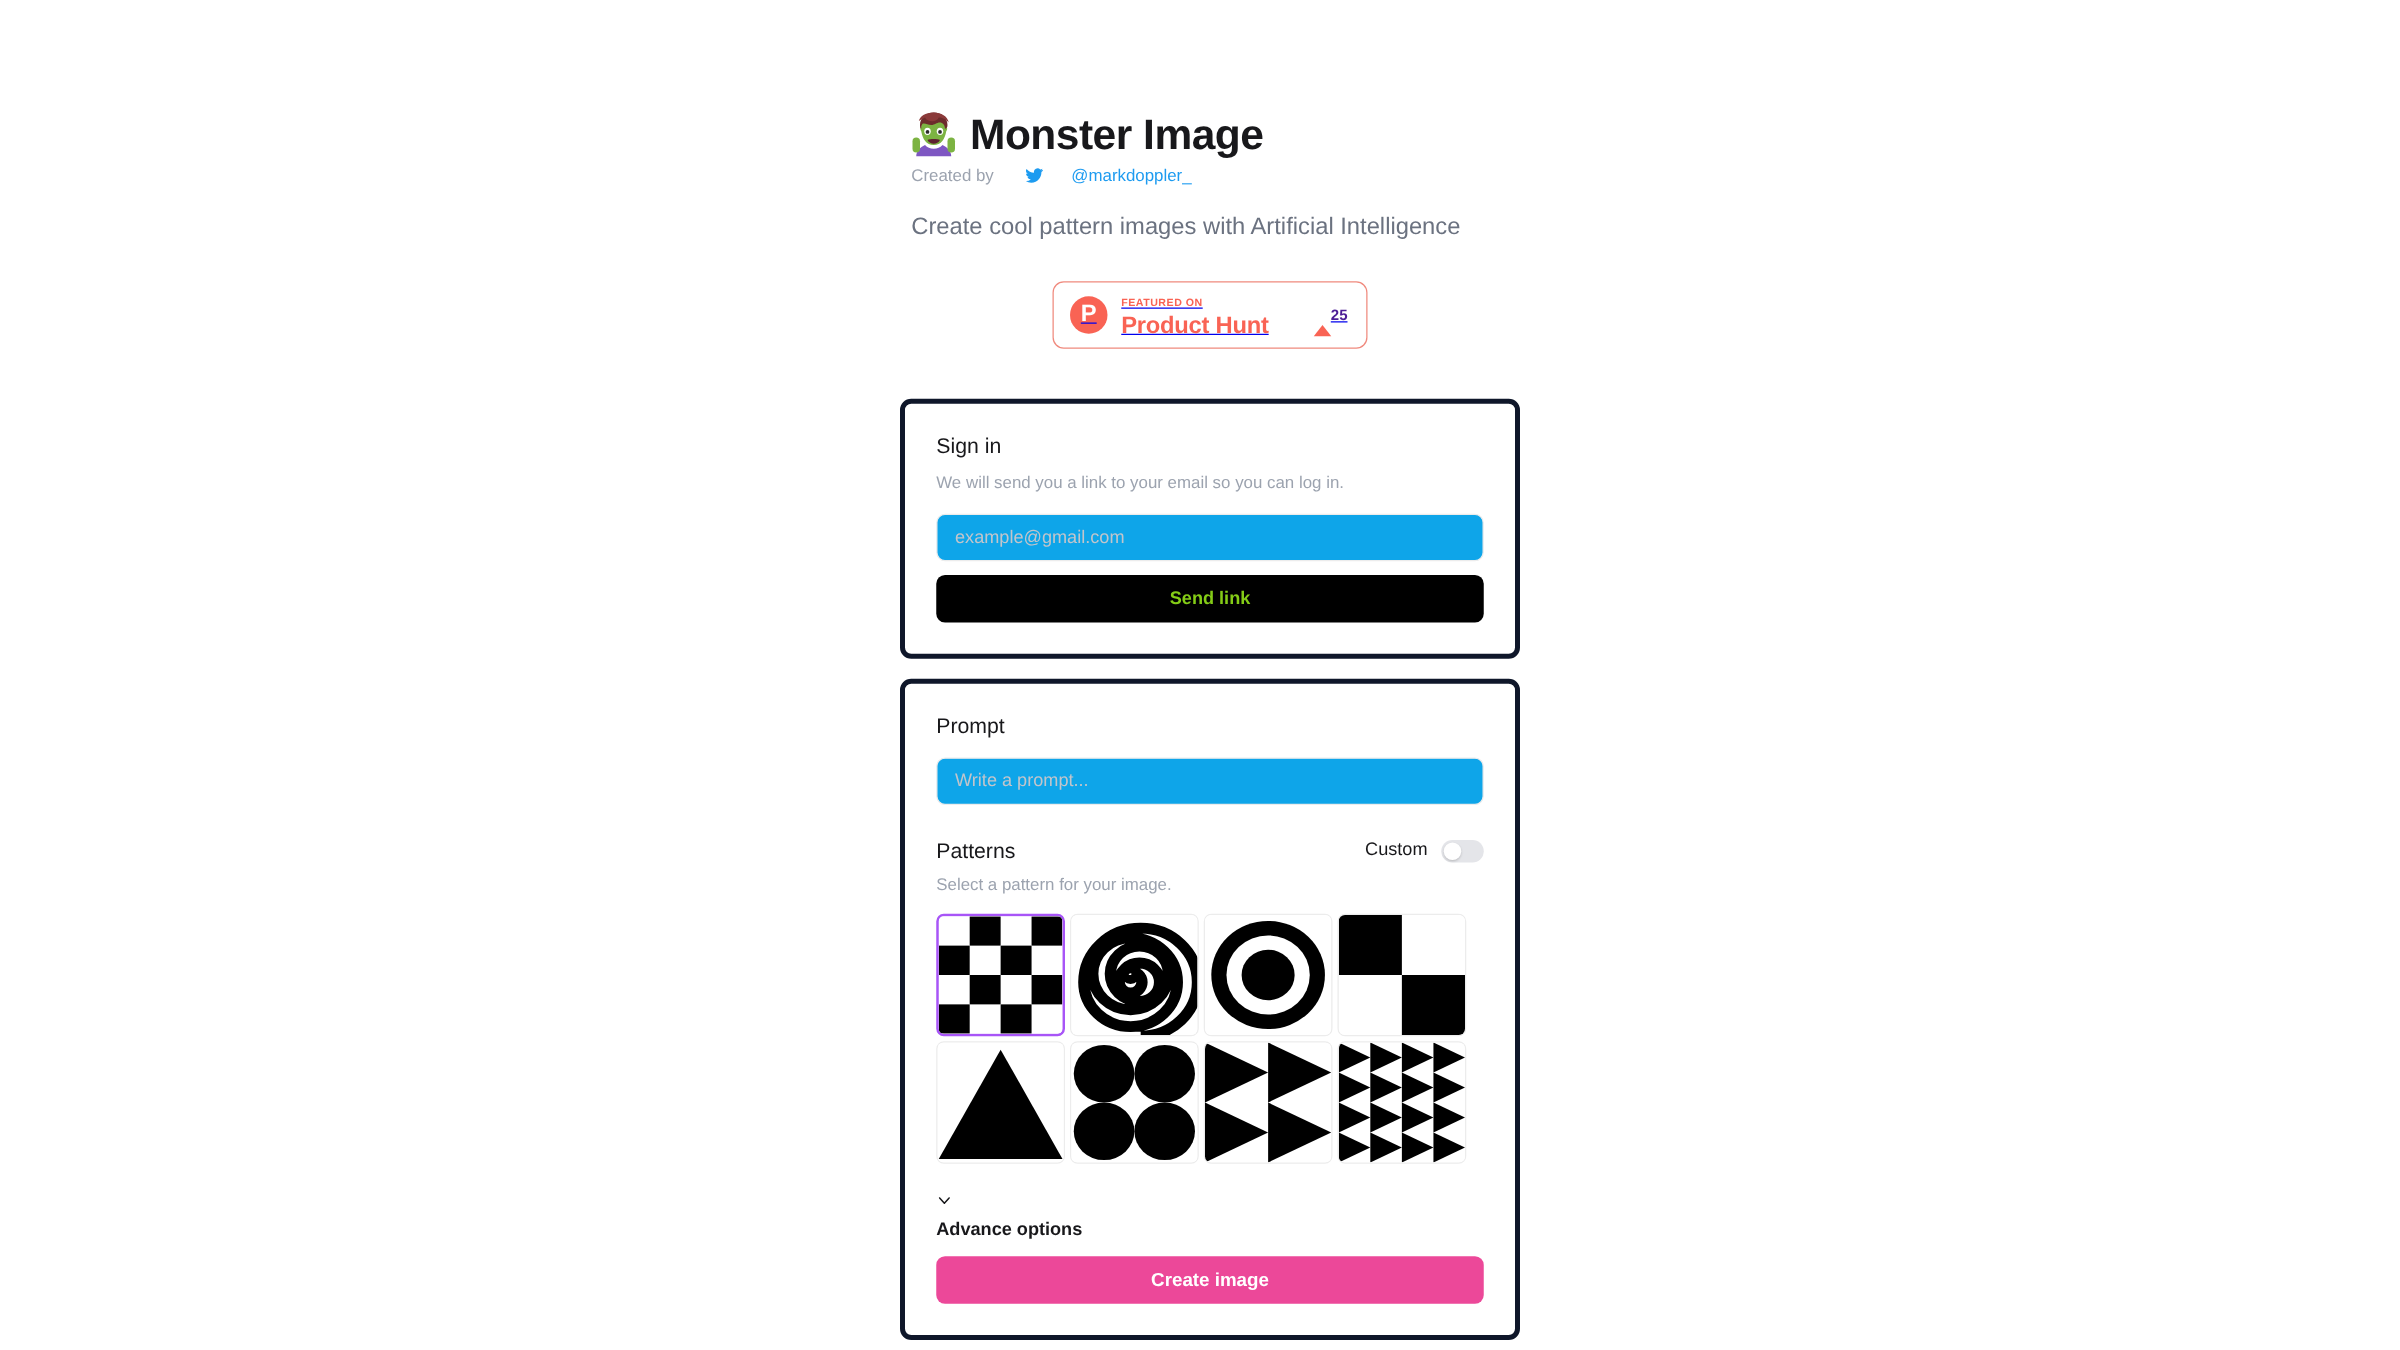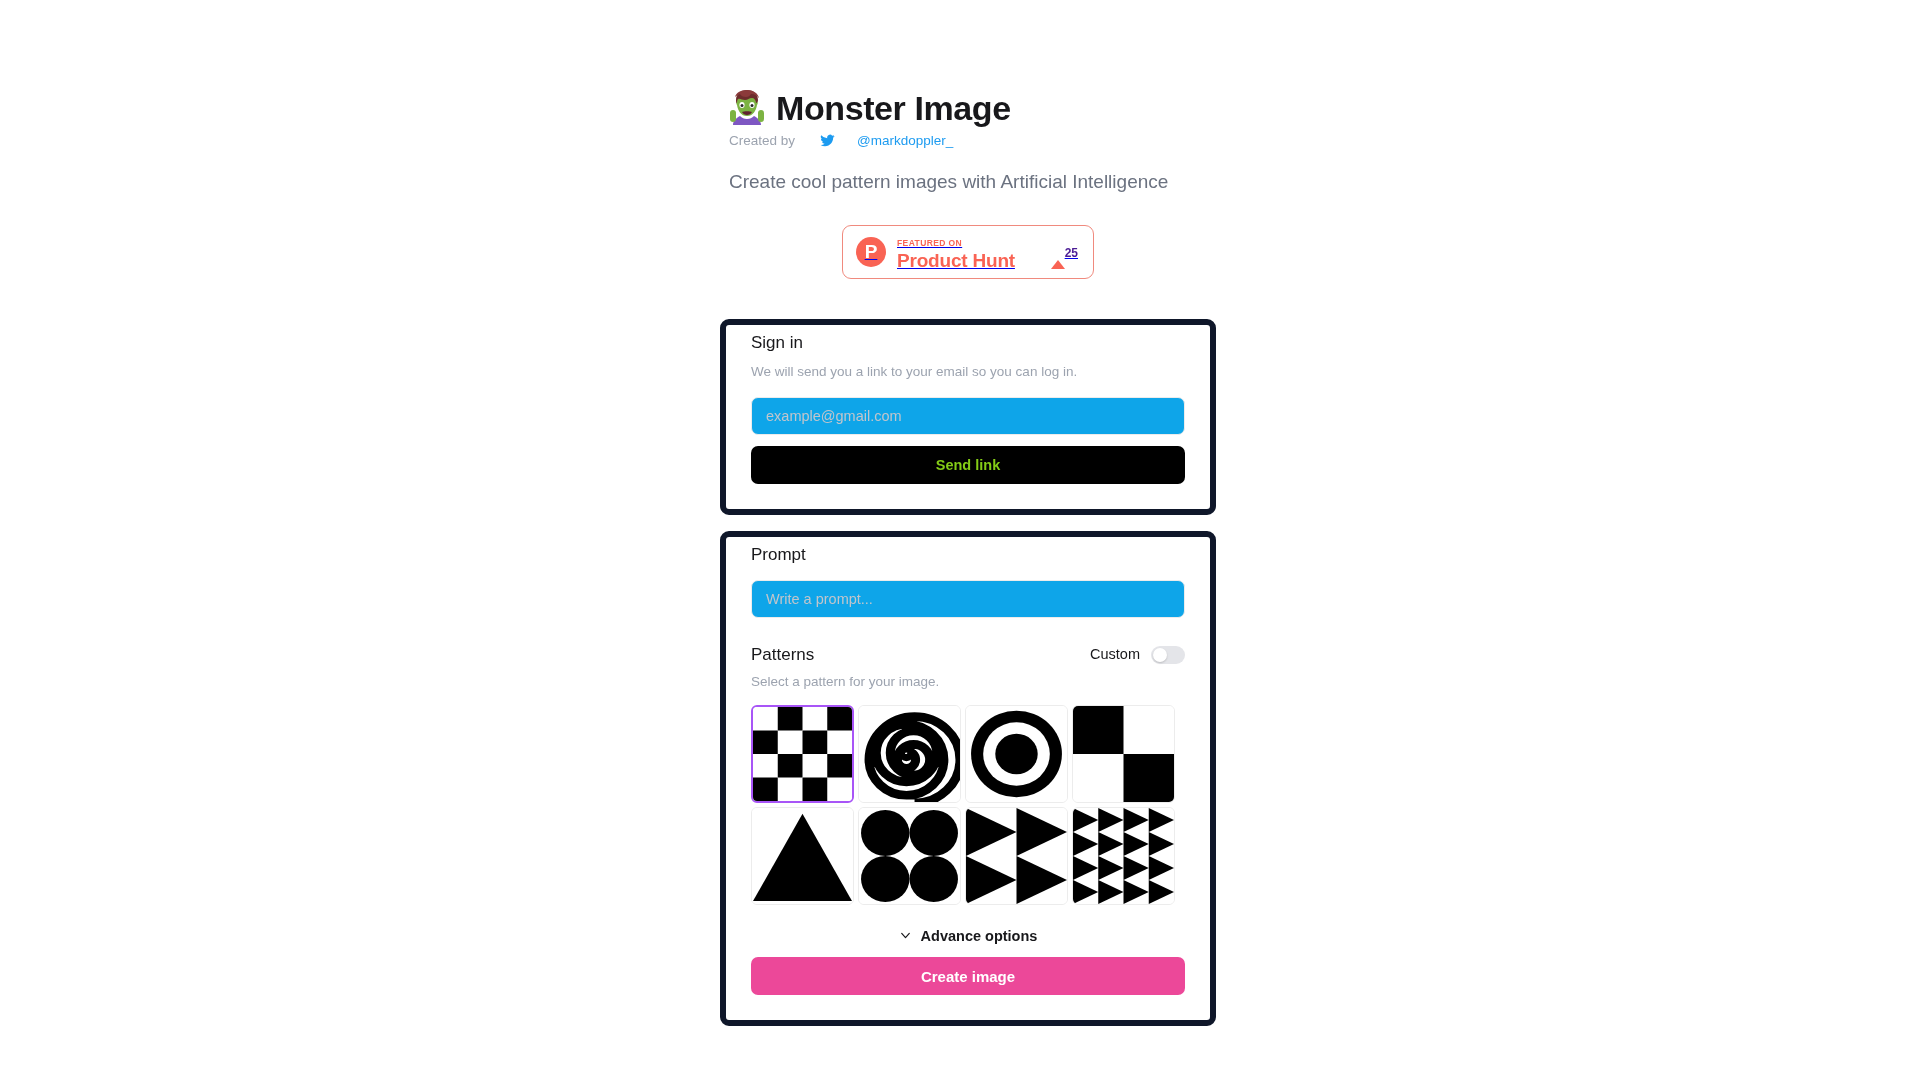--- a/index.html
+++ b/index.html
@@ -104,24 +104,24 @@
     width: 0; height: 0;
     border-left: 7px solid transparent;
     border-right: 7px solid transparent;
     border-bottom: 9px solid #f96354;
     margin: 0 auto 2px auto;
   }
   .ph-count { font-size: 12px; font-weight: bold; color: #4c1d95; }
 
   
   .card {
-    border: 6px solid #0f172a;
+    border: 4px solid #0f172a;
     border-radius: 9px;
     background: #fff;
-    padding: 8px 25px 25px 25px;
+    padding: 24px 25px 25px 25px;
   }
   .card-signin { margin-top: 40px; }
   .card-prompt { margin-top: 16px; }
 
   .sec-title { font-size: 17px; color: #18181b; font-weight: 400; }
   .sec-desc  { font-size: 13.5px; color: #9ca3af; margin-top: 9px; line-height: 20px; }
 
   .text-input {
     display: block;
     width: 100%;
@@ -191,20 +191,21 @@
   .pattern-tile.selected {
     border: 2px solid #a855f7;
   }
   .pattern-tile svg { display: block; width: 100%; height: 100%; }
 
   .advance {
     display: flex; align-items: flex-start; justify-content: center;
     gap: 9px;
     margin-top: 23px;
     cursor: pointer;
+    flex-direction: column;
   }
   .advance-label { font-size: 14.5px; color: #18181b; font-weight: bold; }
   .chev { width: 13px; height: 13px; }
 
   .create-btn {
     display: block;
     width: 100%;
     height: 38px;
     margin-top: 13px;
     background: #ec4899;

